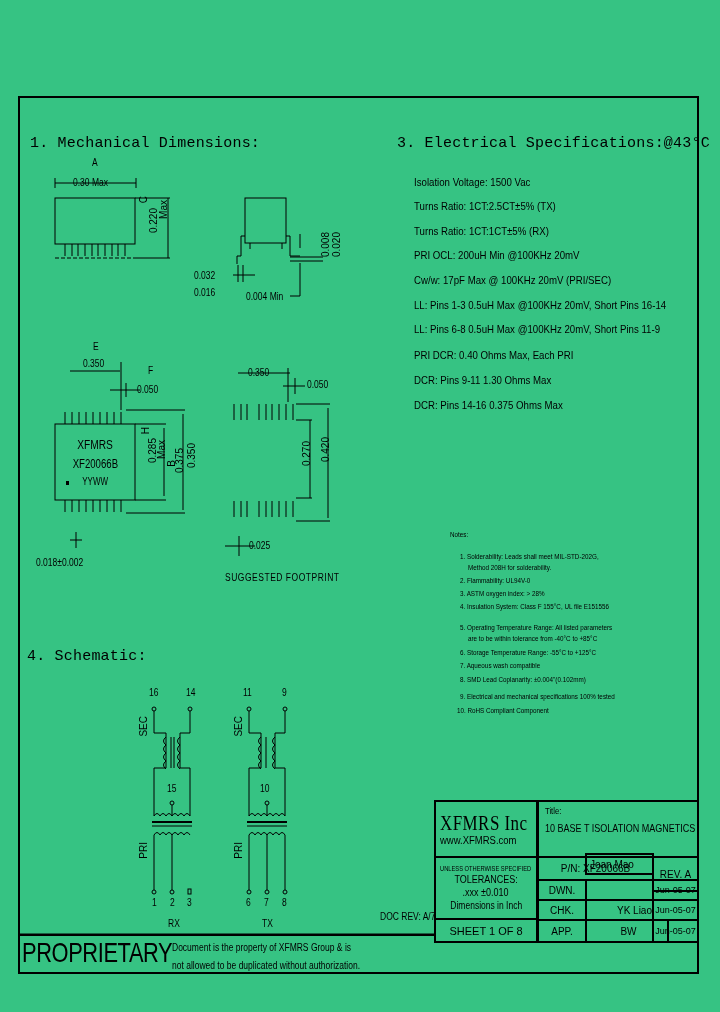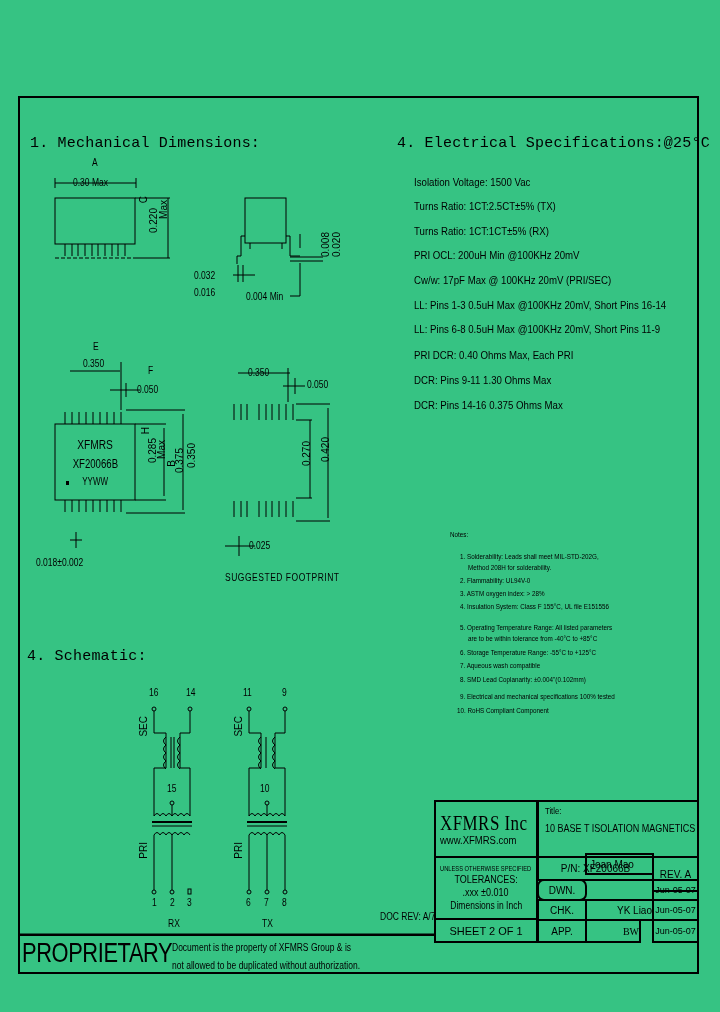--- a/index.html
+++ b/index.html
@@ -17,21 +17,21 @@
   svg { position: absolute; left: 0; top: 0; }
   .cell { position: absolute; border: 1px solid #000; box-sizing: border-box; display: flex; align-items: center; justify-content: center; font-size: 10px; white-space: nowrap; }
   .prop { font-family: "Liberation Sans", sans-serif; font-size: 28px; transform: scaleX(0.78); transform-origin: left; letter-spacing: -0.5px; font-weight: 300; }
 </style>
 </head>
 <body>
 
 <div class="abs frame"></div>
 
 <div class="abs h1" style="left:30px;top:135px;">1. Mechanical Dimensions:</div>
-<div class="abs h1" style="left:397px;top:135px;">4. Electrical Specifications:@25°C</div>
+<div class="abs h1" style="left:397px;top:135px;">3. Electrical Specifications:@43°C</div>
 <div class="abs h1" style="left:27px;top:648px;">4. Schematic:</div>
 
 <div>
   <div class="abs spec" style="left:414px;top:176px;">Isolation Voltage: 1500 Vac</div>
   <div class="abs spec" style="left:414px;top:200px;">Turns Ratio: 1CT:2.5CT±5% (TX)</div>
   <div class="abs spec" style="left:414px;top:225px;">Turns Ratio: 1CT:1CT±5% (RX)</div>
   <div class="abs spec" style="left:414px;top:249px;">PRI OCL: 200uH Min @100KHz 20mV</div>
   <div class="abs spec" style="left:414px;top:274px;">Cw/w: 17pF Max @ 100KHz 20mV (PRI/SEC)</div>
   <div class="abs spec" style="left:414px;top:299px;">LL: Pins 1-3 0.5uH Max @100KHz 20mV, Short Pins 16-14</div>
   <div class="abs spec" style="left:414px;top:323px;">LL: Pins 6-8 0.5uH Max @100KHz 20mV, Short Pins 11-9</div>
@@ -237,31 +237,31 @@
     <div style="font-size:11px;margin-top:6px;transform:scaleX(0.82);transform-origin:left;">10 BASE T ISOLATION MAGNETICS</div>
   </div>
 
   <div class="cell" style="left:434px;top:856px;width:104px;height:64px;flex-direction:column;border-width:2px;gap:2px;">
     <div style="font-size:7px;transform:scaleX(0.82);">UNLESS OTHERWISE SPECIFIED</div>
     <div style="font-size:10px;transform:scaleX(0.9);">TOLERANCES:</div>
     <div style="font-size:10px;transform:scaleX(0.9);">.xxx ±0.010</div>
     <div style="font-size:10px;transform:scaleX(0.85);">Dimensions in Inch</div>
   </div>
   <div class="cell" style="left:434px;top:918px;width:104px;height:25px;border-width:2px;font-size:11px;">
-    <span>SHEET 2 OF 1</span>
+    <span>SHEET 1 OF 8</span>
   </div>
 
   <div class="cell" style="left:537px;top:856px;width:117px;height:25px;border-width:2px;font-size:10px;">
     <span>P/N: XF20066B</span>
   </div>
   <div class="cell" style="left:652px;top:856px;width:47px;height:36px;border-width:2px;font-size:10px;">
     <span>REV. A</span>
   </div>
 
-  <div class="cell" style="left:537px;top:879px;width:50px;height:22px;border-width:2px;border-radius:7px;">
+  <div class="cell" style="left:537px;top:879px;width:50px;height:22px;border-width:2px;">
       <span>DWN.</span>
     </div>
   <div class="cell" style="left:585px;top:853px;width:69px;height:22px;border-width:2px;justify-content:flex-start;padding-left:3px;">
       <span>Joan Mao</span>
     </div>
   <div class="cell" style="left:652px;top:879px;width:47px;height:22px;border-width:2px;font-size:9px;">
       <span>Jun-05-07</span>
     </div>
 
   <div class="cell" style="left:537px;top:899px;width:50px;height:22px;border-width:2px;">
@@ -270,21 +270,21 @@
   <div class="cell" style="left:585px;top:899px;width:69px;height:22px;border-width:2px;justify-content:flex-end;padding-left:9px;">
       <span>YK Liao</span>
     </div>
   <div class="cell" style="left:652px;top:899px;width:47px;height:22px;border-width:2px;font-size:9px;">
       <span>Jun-05-07</span>
     </div>
 
   <div class="cell" style="left:537px;top:919px;width:50px;height:24px;border-width:2px;">
       <span>APP.</span>
     </div>
-  <div class="cell" style="left:585px;top:919px;width:56px;height:24px;border-width:2px;justify-content:flex-end;padding-left:3px;font-family:Liberation Serif, serif;">
+  <div class="cell" style="left:585px;top:919px;width:84px;height:24px;border-width:2px;justify-content:center;padding-left:3px;">
       <span>BW</span>
     </div>
   <div class="cell" style="left:652px;top:919px;width:47px;height:24px;border-width:2px;font-size:9px;">
       <span>Jun-05-07</span>
     </div>
 
   <div class="abs" style="left:380px;top:911px;font-size:10px;transform:scaleX(0.85);transform-origin:left;white-space:nowrap;">DOC REV: A/7</div>
 
   <div class="abs" style="left:19px;top:934px;width:416px;height:2px;background:#000;"></div>
   <div class="abs prop" style="left:22px;top:937px;">PROPRIETARY</div>

